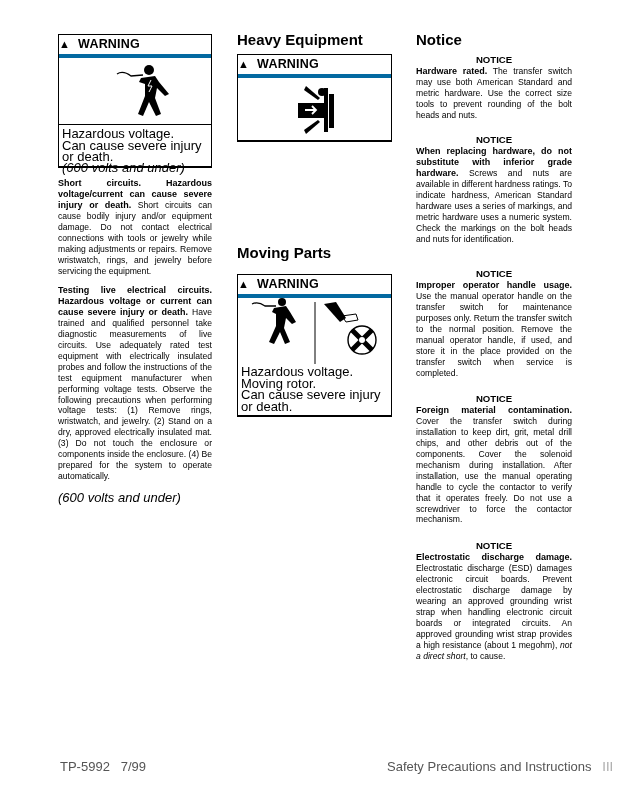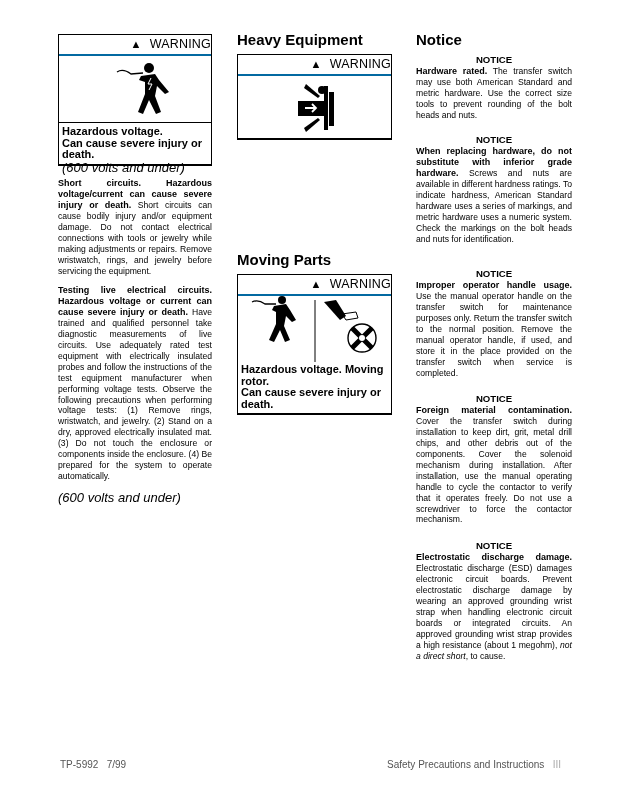--- a/index.html
+++ b/index.html
@@ -4,35 +4,35 @@
 <style>
   html, body { margin:0; padding:0; }
   body { width:626px; height:804px; background:#ffffff; position:relative; overflow:hidden;
          font-family:"Liberation Sans", sans-serif; color:#000; }
   .col { position:absolute; top:0; }
   #col1 { left:58px; width:154px; }
   #col2 { left:237px; width:155px; }
   #col3 { left:416px; width:156px; }
 
   .wbox { border:1px solid #000; box-sizing:border-box; }
-  .wbox-head { border-bottom:2px solid #0369a1; text-align:right; font-weight:normal; font-size:12.5px;
+  .wbox-head { border-bottom:4px solid #0369a1; text-align:left; font-weight:bold; font-size:12.5px;
                height:19px; line-height:19px; letter-spacing:0.2px; }
   .wbox-head .tri { display:inline-block; margin-right:8px; font-size:11px; vertical-align:top; }
   .wbox-pic { height:80px; border-bottom:1px solid #000; position:relative; }
-  .wbox-title { font-weight:bold; font-size:11px; line-height:11.5px; padding:3px 3px 3px 3px;
+  .wbox-title { font-weight:normal; font-size:13px; line-height:11.5px; padding:3px 3px 3px 3px;
                 border-bottom:1px solid #000; }
   .wbox-body { font-size:8.6px; line-height:11.5px; padding:3px 3px 3px 3px; text-align:justify; }
 
   .h2 { font-weight:bold; font-size:15px; position:absolute; }
   .para { font-size:8.6px; line-height:10.95px; text-align:justify; position:absolute; }
   .para b { font-size:9px; }
   .ital { font-style:italic; font-size:13px; position:absolute; }
   .notice-h { font-weight:bold; font-size:9.6px; text-align:center; }
   .notice-block { position:absolute; left:0; width:156px; }
-  .footer { position:absolute; top:759px; font-size:10px; color:#555;text-align:center; }
+  .footer { position:absolute; top:759px; font-size:13px; color:#555;text-align:center; }
 </style>
 </head>
 <body>
 
 <div class="col" id="col1">
   <div class="wbox" style="position:absolute; top:34px; left:0; width:154px;">
     <div class="wbox-head">
       <span class="tri">▲</span><span>WARNING</span>
     </div>
     <div class="wbox-pic" style="height:66px;">
@@ -75,21 +75,21 @@
         <rect x="91" y="16" width="5" height="34" fill="#000"></rect>
         <circle cx="84" cy="14" r="4" fill="#000"></circle>
         <path d="M68 8 L82 20 L80 22 L66 12 Z" fill="#000"></path>
         <path d="M66 52 L80 42 L82 44 L68 56 Z" fill="#000"></path>
         <rect x="60" y="25" width="26" height="15" fill="#000"></rect>
         <path d="M67 32 L78 32 M74 28 L78 32 L74 36" stroke="#fff" stroke-width="1.8" fill="none"></path>
       </svg>
     </div>
   </div>
 
-  <div class="h2" style="top:251px; left:0;">Moving Parts</div>
+  <div class="h2" style="top:244px; left:0;">Moving Parts</div>
 
   <div class="wbox" style="position:absolute; top:274px; left:0; width:155px;">
     <div class="wbox-head">
       <span class="tri">▲</span><span>WARNING</span>
     </div>
     <div style="position:relative; height:50px;">
       <svg width="153" height="66" viewBox="0 0 153 66" style="position:absolute; top:0; left:0;">
         <g>
           <path d="M14 6 Q20 3 27 8 L38 8" stroke="#000" stroke-width="1.3" fill="none"></path>
           <circle cx="44" cy="4" r="4" fill="#000"></circle>

